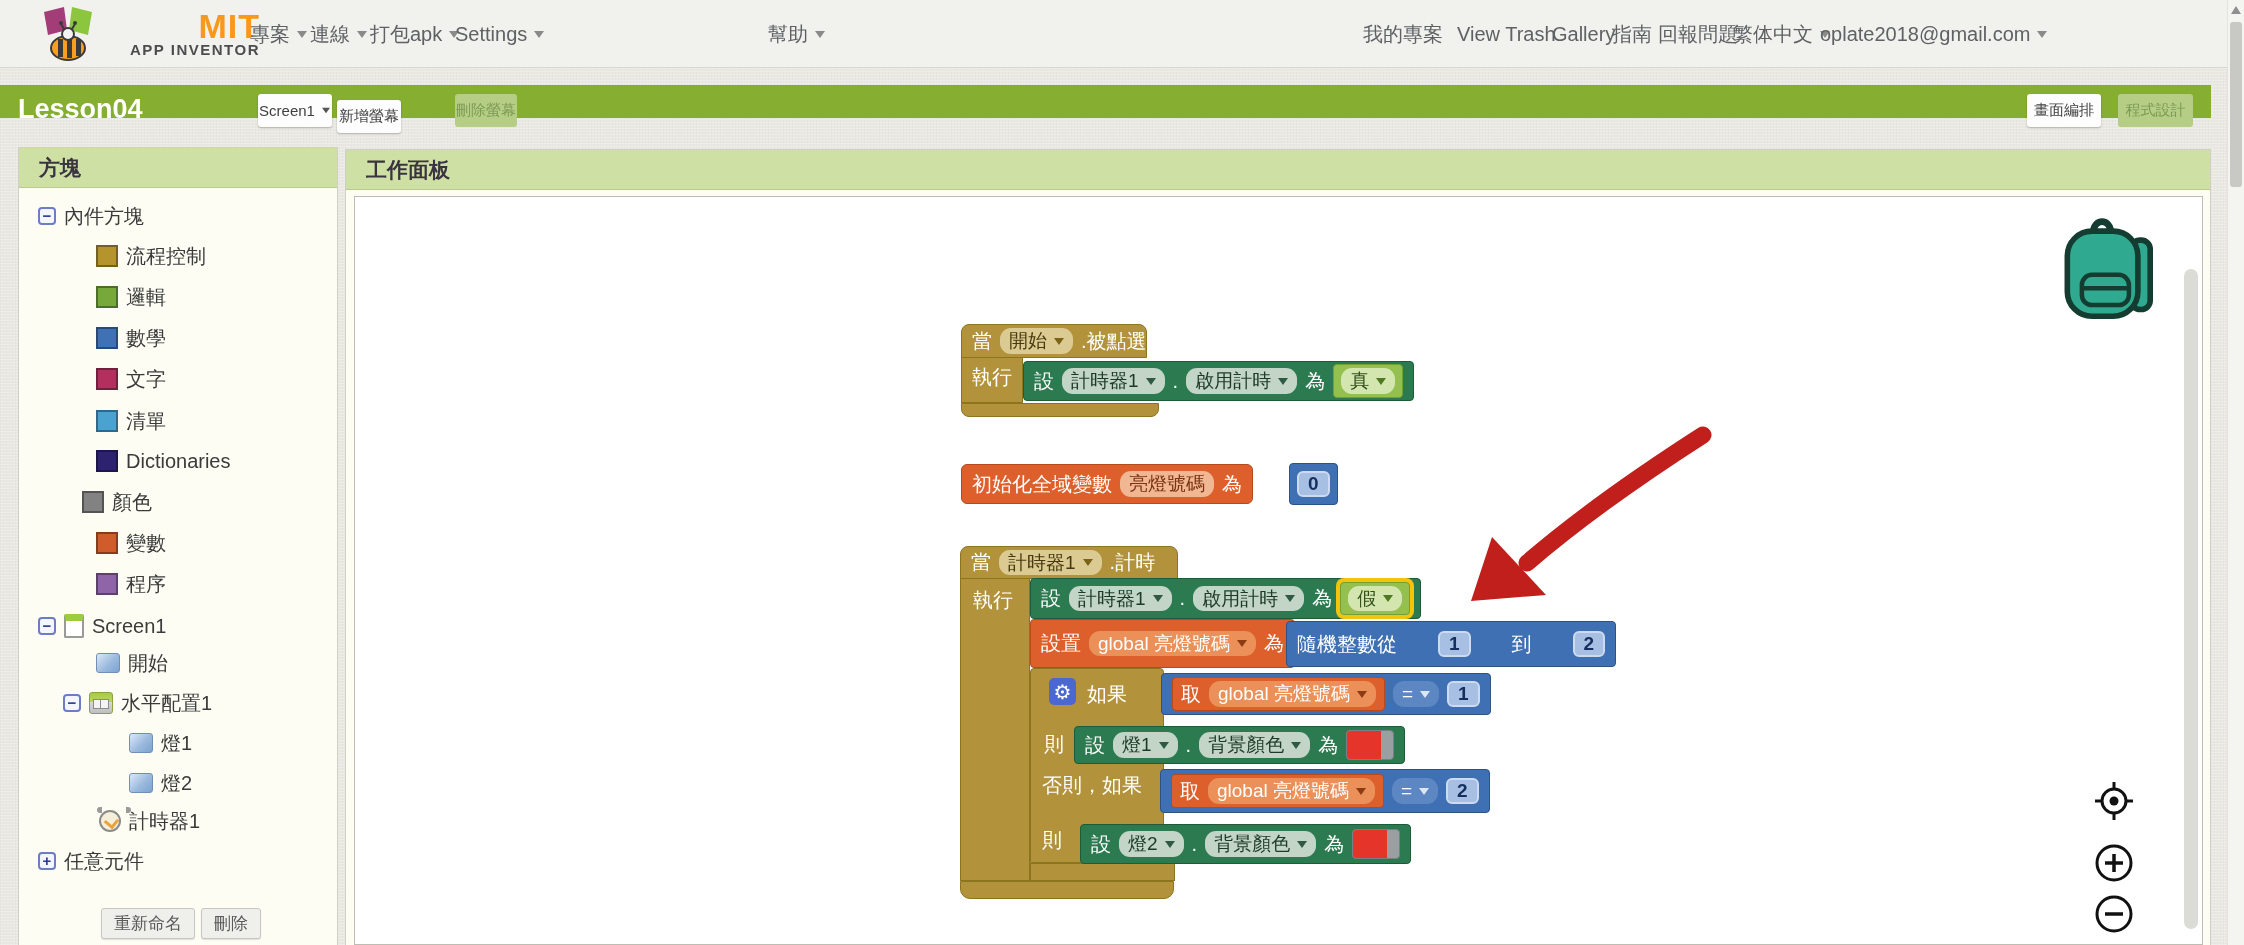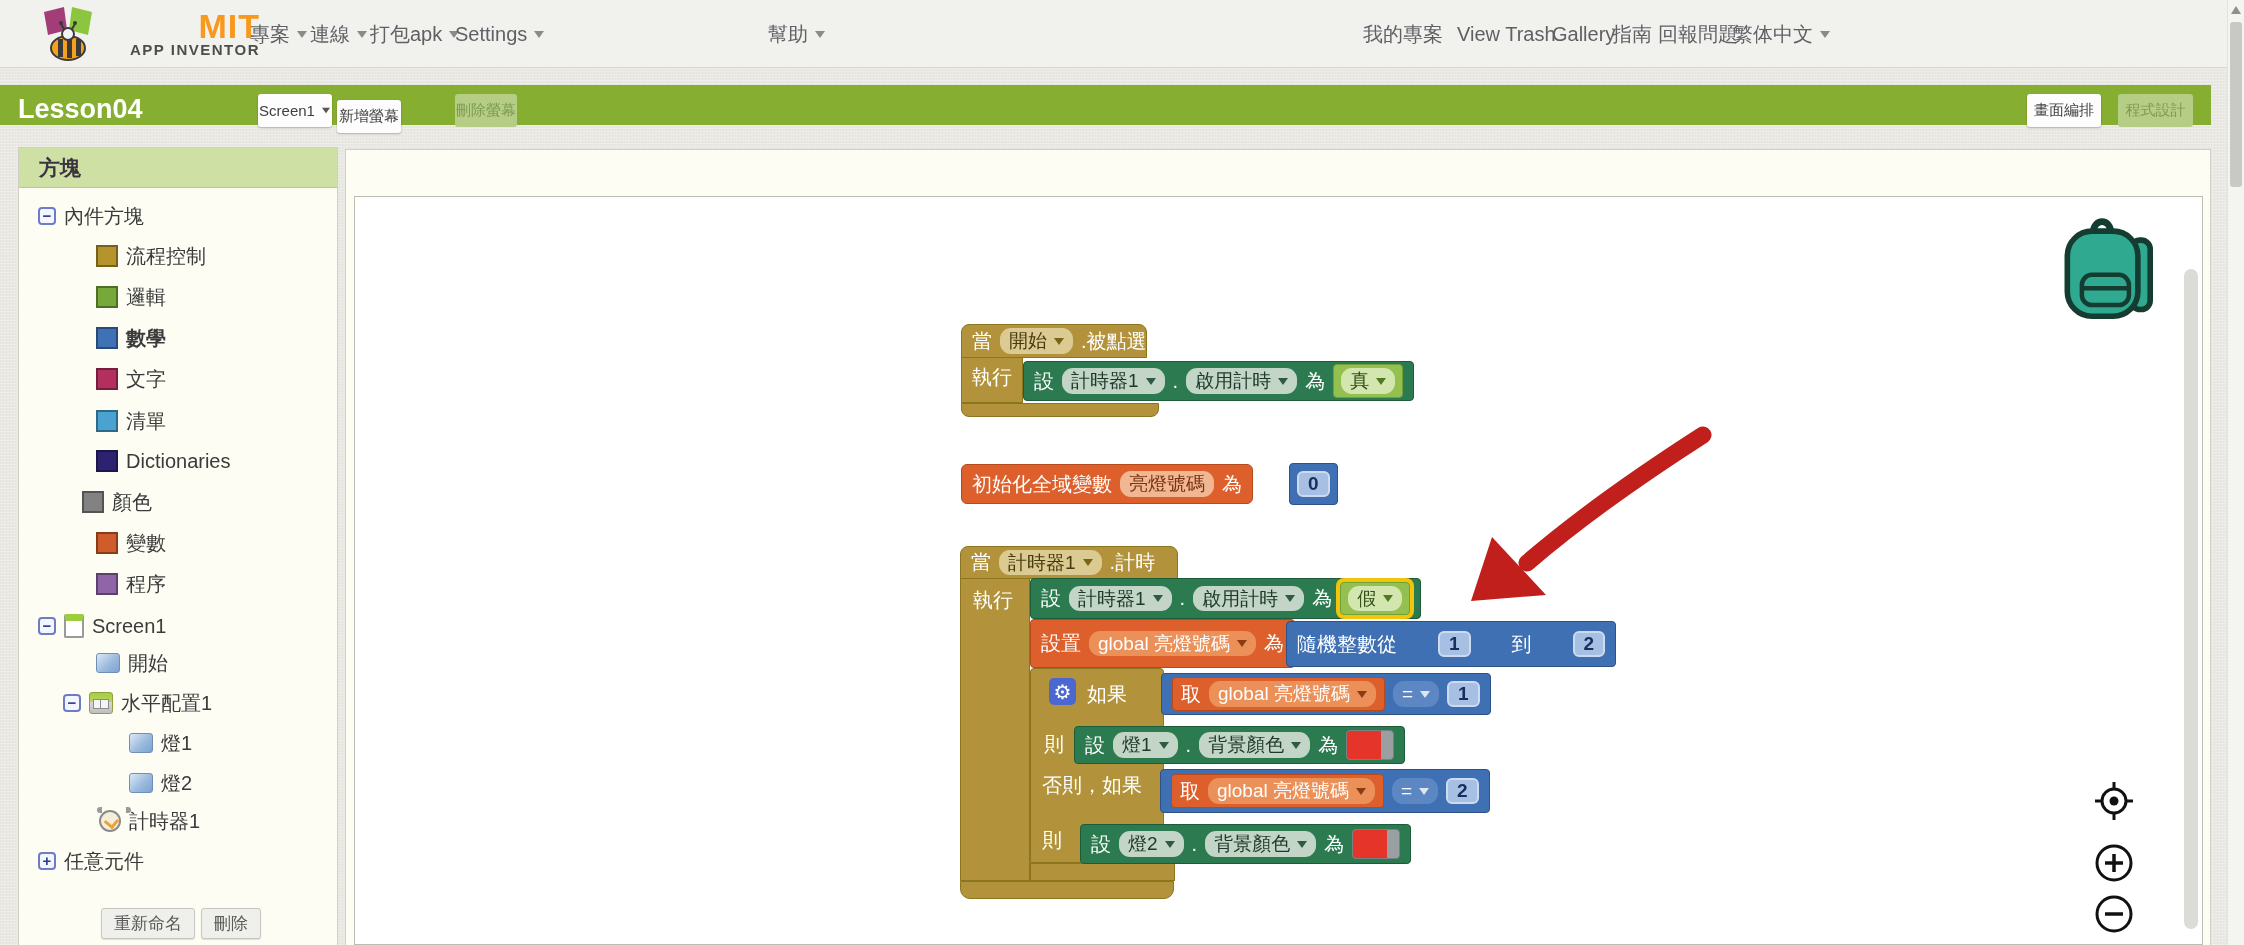--- a/index.html
+++ b/index.html
@@ -18,21 +18,21 @@
             background:#f1f1ee; border-bottom:1px solid #d7d7d2; }
   .logo { position:absolute; left:36px; top:6px; display:flex; align-items:center; gap:10px; }
   .logo-text .mit { font-size:34px; font-weight:bold; color:#f8981d; line-height:30px; letter-spacing:1px;text-align:right; }
   .logo-text .sub { font-size:15px; font-weight:bold; color:#4d4d4d; letter-spacing:1.5px; }
   .nav-item { position:absolute; top:0; height:68px; display:flex; align-items:center; gap:7px;
               font-size:20px; color:#5f6165; cursor:pointer; white-space:nowrap; }
   .caret { width:0; height:0; border-left:5px solid transparent; border-right:5px solid transparent;
            border-top:7px solid #8a8a8a; display:inline-block; }
 
   
-  .appbar { position:absolute; left:0; top:85px; width:2211px; height:40px; background:#86af31; }
+  .appbar { position:absolute; left:0; top:85px; width:2211px; height:33px; background:#86af31; }
   .project-name { position:absolute; left:18px; top:9px; font-size:27px; font-weight:bold; color:#ffffff; }
   .gbtn { position:absolute; top:9px; height:33px; display:inline-flex; align-items:center; justify-content:center;
           gap:6px; background:#fdfdfd; border-radius:3px; font-size:15px; color:#3f3f3f;
           box-shadow:0 1px 2px rgba(0,0,0,.25); padding:0 6px; cursor:pointer; white-space:nowrap; }
   .gbtn.disabled { background:#b6cd85; color:#7d9b53; box-shadow:none; cursor:default; }
   .gbtn .caret { border-top-color:#555; transform:scale(.8); }
 
   
   .panel-header { height:40px; background:#cfe0a4; border-bottom:1px solid #b9cb8e;
                   font-size:21px; font-weight:bold; color:#3a3440; line-height:40px; padding-left:20px; }
@@ -157,20 +157,24 @@
   <div class="nav-item" style="left:1612px">
     <span>指南</span>
   </div>
   <div class="nav-item" style="left:1658px">
     <span>回報問題</span>
   </div>
   <div class="nav-item" style="left:1733px">
     <span>繁体中文</span>
     <span class="caret"></span>
   </div>
+  <div class="nav-item" style="left:1820px">
+    <span>oplate2018@gmail.com</span>
+    <span class="caret"></span>
+  </div>
 </div>
 
 <div class="appbar">
   <div class="project-name">Lesson04</div>
   <div class="gbtn" style="left:258px; width:74px;">
     <span>Screen1</span>
     <span class="caret"></span>
   </div>
   <div class="gbtn" style="left:337px; width:64px;margin-top:6px;">
     <span>新增螢幕</span>
@@ -195,21 +199,21 @@
   </div>
 
   <div class="tree-row" style="left:77px; top:94px;">
     <span class="sq" style="background: rgb(181, 148, 46);"></span>
     <span>流程控制</span>
   </div>
   <div class="tree-row" style="left:77px; top:135px;">
     <span class="sq" style="background: rgb(118, 169, 57);"></span>
     <span>邏輯</span>
   </div>
-  <div class="tree-row" style="left:77px; top:176px;font-weight:bold;">
+  <div class="tree-row" style="left:77px; top:176px;">
     <span class="sq" style="background: rgb(63, 113, 181);"></span>
     <span>數學</span>
   </div>
   <div class="tree-row" style="left:77px; top:217px;">
     <span class="sq" style="background: rgb(179, 47, 93);"></span>
     <span>文字</span>
   </div>
   <div class="tree-row" style="left:77px; top:259px;">
     <span class="sq" style="background: rgb(74, 162, 208);"></span>
     <span>清單</span>
@@ -264,20 +268,21 @@
 
   <div class="pbtn" style="left:82px;">
     <span>重新命名</span>
   </div>
   <div class="pbtn" style="left:182px;">
     <span>刪除</span>
   </div>
 </div>
 
 <div class="viewer">
+  <div class="panel-header">工作面板</div>
   <div class="canvas">
 
     <div class="blk gold" style="left:606px; top:127px; width:186px; height:34px; border-radius:8px 8px 0 0;">
       <span>當</span>
       <span class="field f-gold">
         <span>開始</span>
         <span class="caret"></span>
       </span>
       <span>.被點選</span>
     </div>

